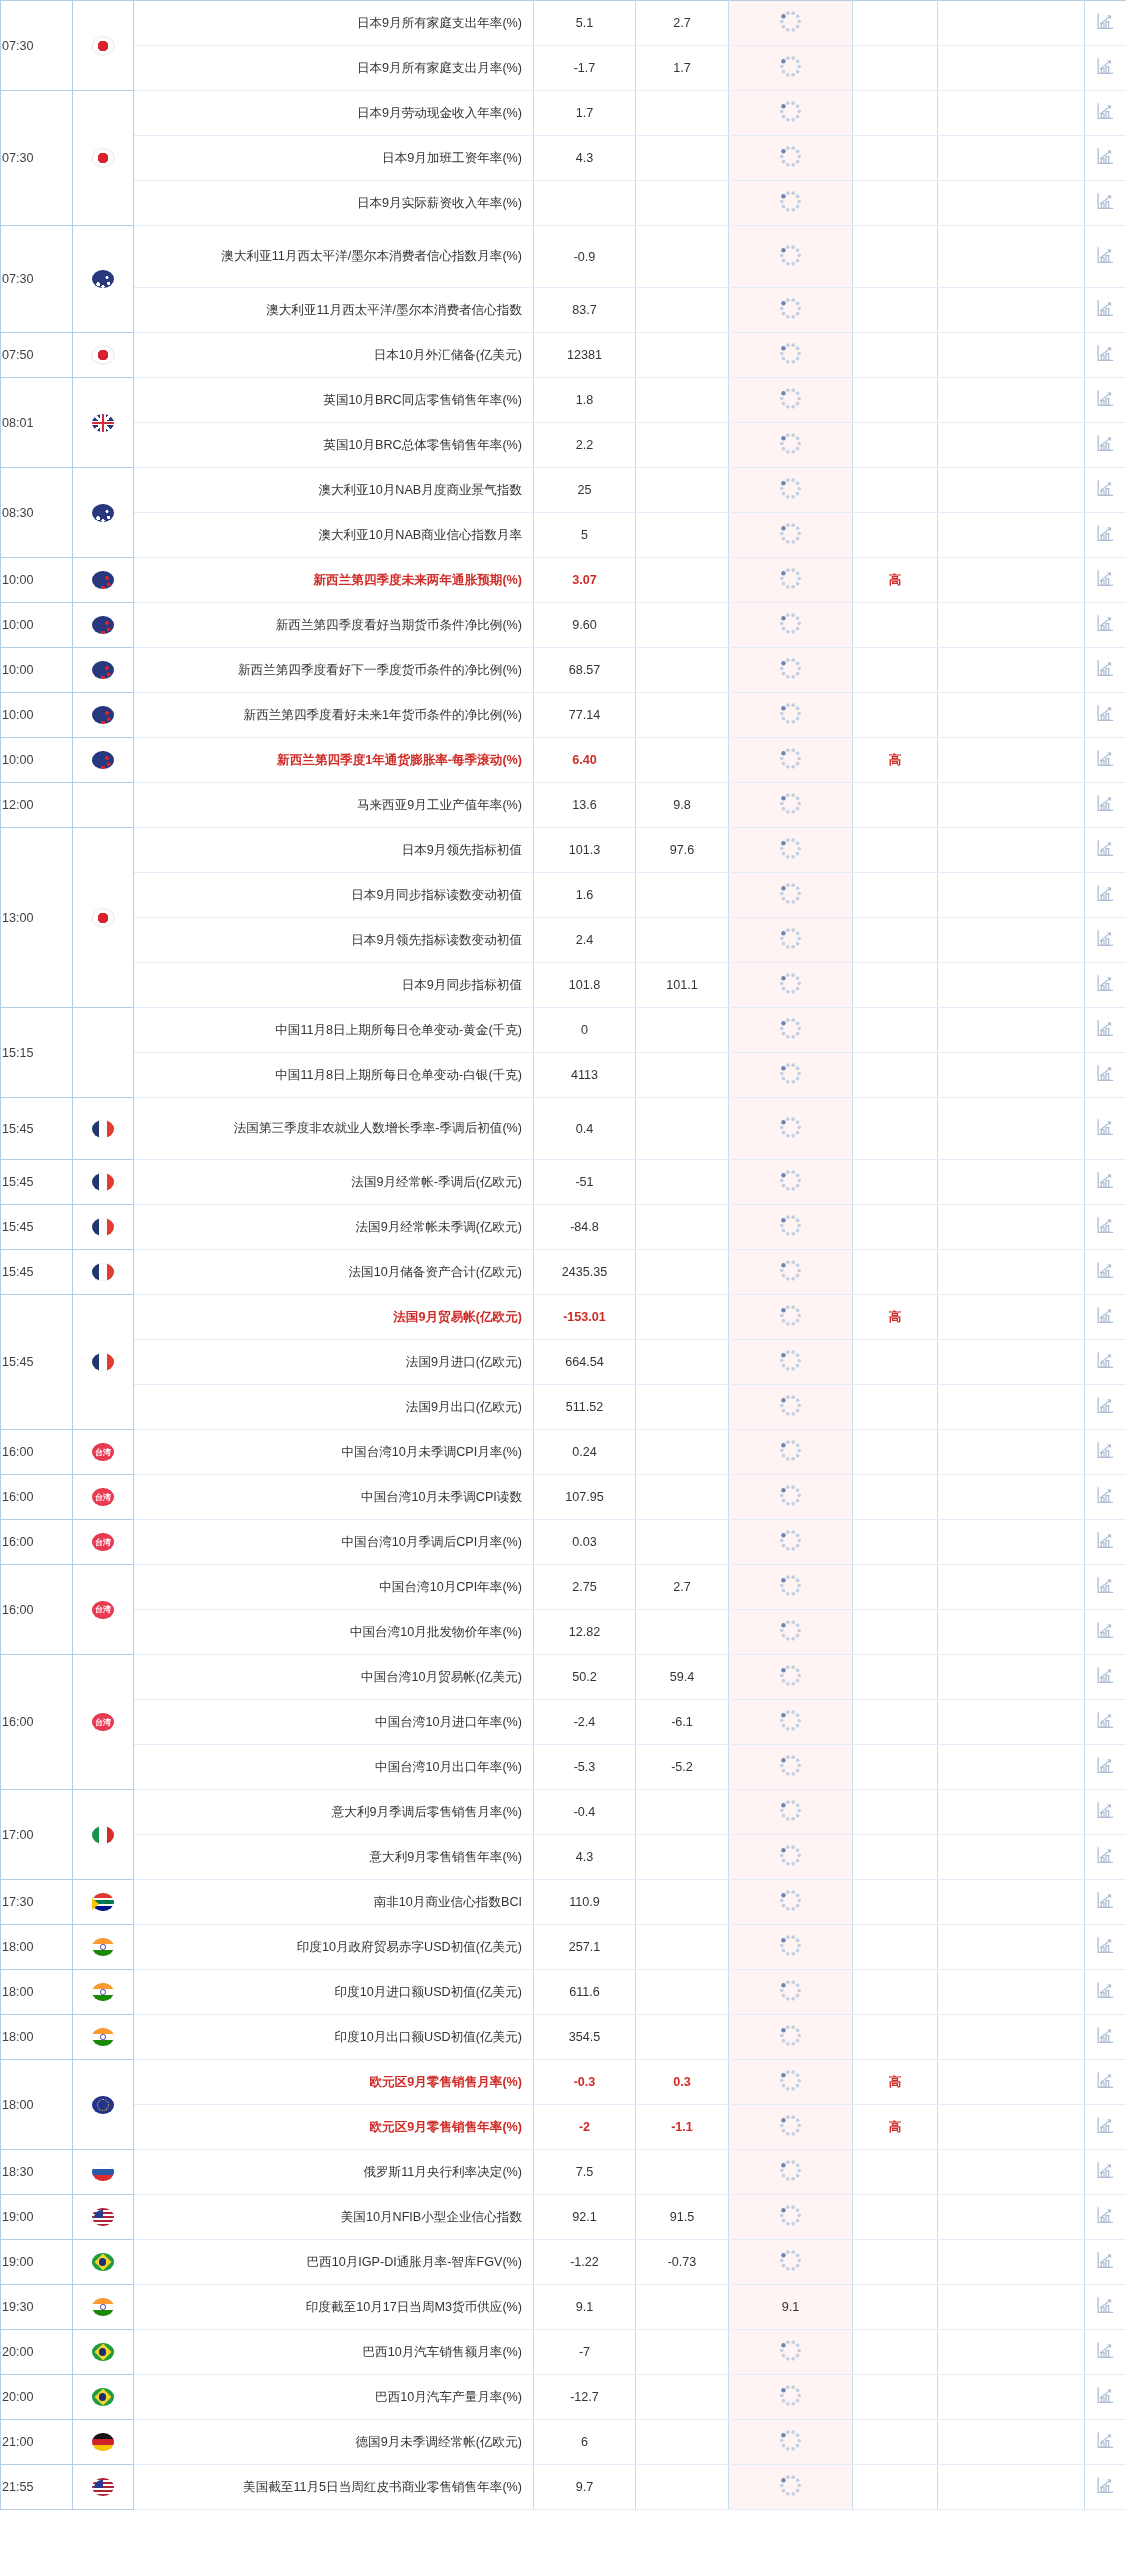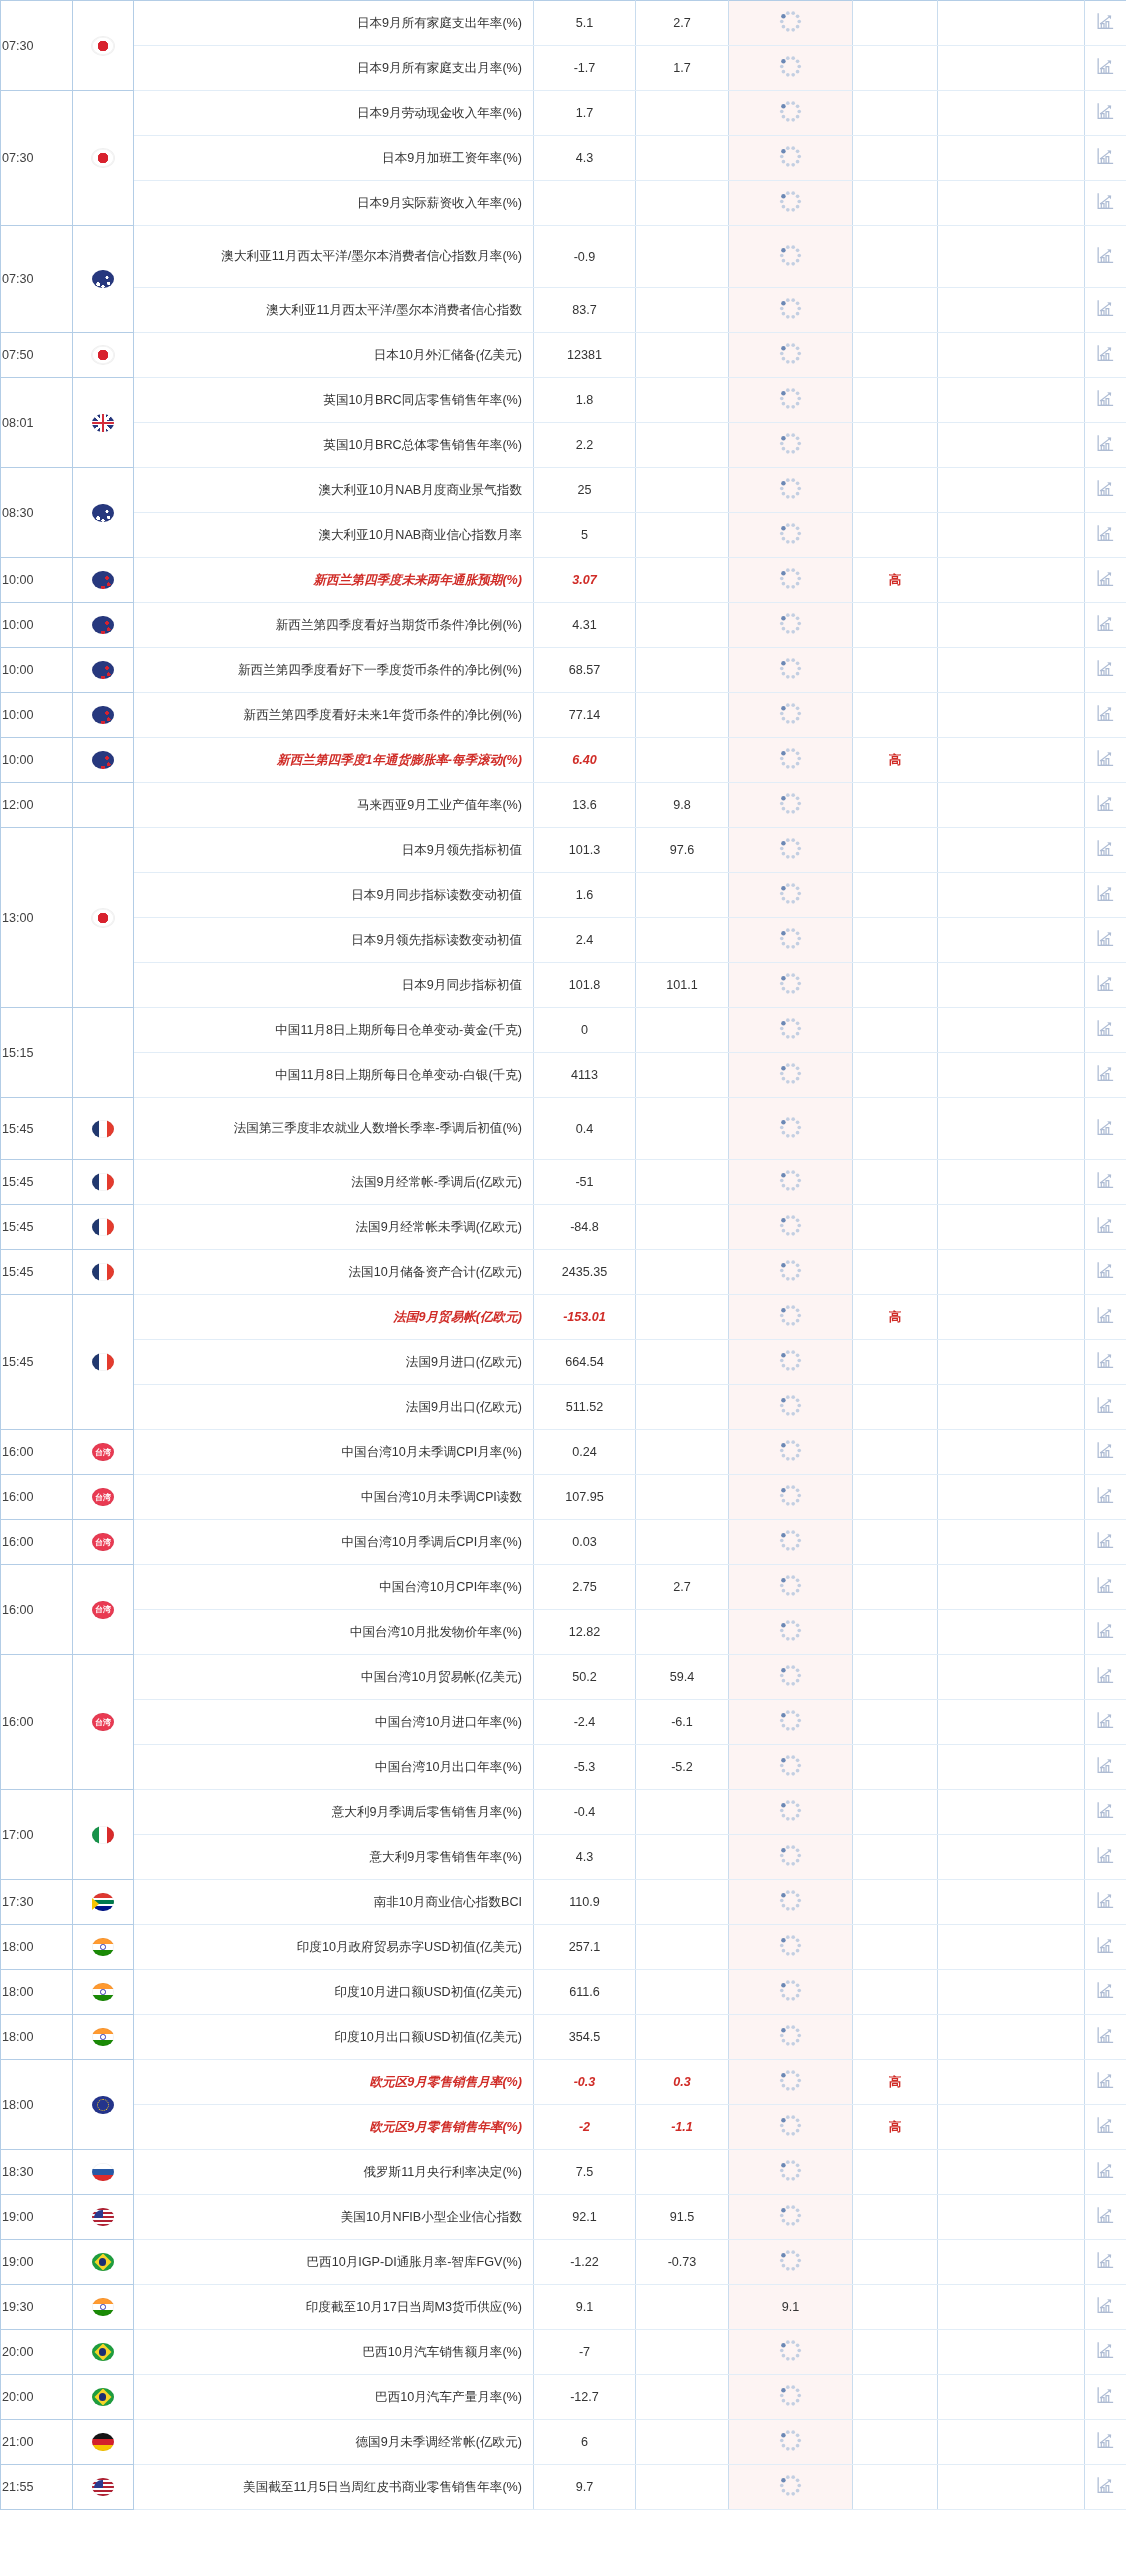--- a/index.html
+++ b/index.html
@@ -15,21 +15,21 @@
     border-top:0.8px solid #b3cde6;border-bottom:0.8px solid #b3cde6;}
   .calendar td.c-event{padding:4.7px 11px;text-align:right;border-right:0.8px solid #c9dcee;}
   .calendar td.c-actual,.calendar td.c-forecast{text-align:center;border-right:0.8px solid #c9dcee;
     border-left:0.8px solid #c9dcee;}
   .calendar td.c-prev{text-align:center;background:#fdf4f3;border-left:0.8px solid #c9dcee;
     border-right:0.8px solid #c9dcee;}
   .calendar td.c-imp{text-align:center;border-right:0.8px solid #c9dcee;}
   .calendar td.c-spacer{border-right:0.8px solid #c9dcee;}
   .calendar td.c-chart{text-align:center;border-right:0.8px solid #b3cde6;}
   tr.h57{height:45px;} tr.h78{height:62px;}
-  .red, tr .red{color:#d02c27 !important;font-weight:bold;font-style:italic;}
+  .red, tr .red{color:#d02c27 !important;font-weight:bold;}
   .imp-high{color:#d02c27;font-weight:bold;font-size:12.6px;}
   .event-text{display:inline-block;line-height:1.45;}
   .event-text.wrap{max-width:316px;}
   
   .flag{display:inline-block;width:21.3px;height:18px;border-radius:50%;position:relative;
     vertical-align:middle;box-shadow:0 0 0 0.8px rgba(0,0,0,0.06) inset;}
   .flag-japan{background:radial-gradient(circle at 50% 50%, #d8222e 0 36%, #ffffff 38%);border:0.8px solid #f0f0f0;}
   .flag-france{background:linear-gradient(90deg,#21386f 0 33.4%,#fff 33.4% 66.7%,#e43b2e 66.7%);}
   .flag-italy{background:linear-gradient(90deg,#17934a 0 33.4%,#fff 33.4% 66.7%,#d92b2b 66.7%);}
   .flag-russia{background:linear-gradient(180deg,#fff 0 33.4%,#2859a5 33.4% 66.7%,#e02c2c 66.7%);}
@@ -441,21 +441,21 @@
   <rect x="8" y="16" width="3.4" height="6"></rect>
   <rect x="14" y="13.5" width="3.4" height="8.5"></rect>
   <path d="M6.5 16.5 L19.5 6.5"></path>
   <path d="M15.5 5.5 L20.5 5.8 L20.2 10.5" fill="#aebcd4" stroke="none"></path>
 </svg></span></td>
       </tr>
       <tr class="h57 group-start">
         <td class="c-time" rowspan="1">10:00</td>
         <td class="c-flag" rowspan="1"><span class="flag flag-nz"></span></td>
         <td class="c-event"><span class="event-text">新西兰第四季度看好当期货币条件净比例(%)</span></td>
-        <td class="c-actual">4.31</td>
+        <td class="c-actual">9.60</td>
         <td class="c-forecast"></td>
         <td class="c-prev"><span class="spinner"><svg viewBox="0 0 34 34" width="27" height="27">
               <circle cx="28.0" cy="17.0" r="2.3" fill="#c3cfe2"></circle>
               <circle cx="25.9" cy="23.5" r="2.3" fill="#c3cfe2"></circle>
               <circle cx="20.4" cy="27.5" r="2.3" fill="#c3cfe2"></circle>
               <circle cx="13.6" cy="27.5" r="2.3" fill="#c3cfe2"></circle>
               <circle cx="8.1" cy="23.5" r="2.3" fill="#c3cfe2"></circle>
               <circle cx="6.0" cy="17.0" r="2.3" fill="#c3cfe2"></circle>
               <circle cx="8.1" cy="10.5" r="2.8" fill="#6b88b5"></circle>
               <circle cx="13.6" cy="6.5" r="2.3" fill="#c3cfe2"></circle>

